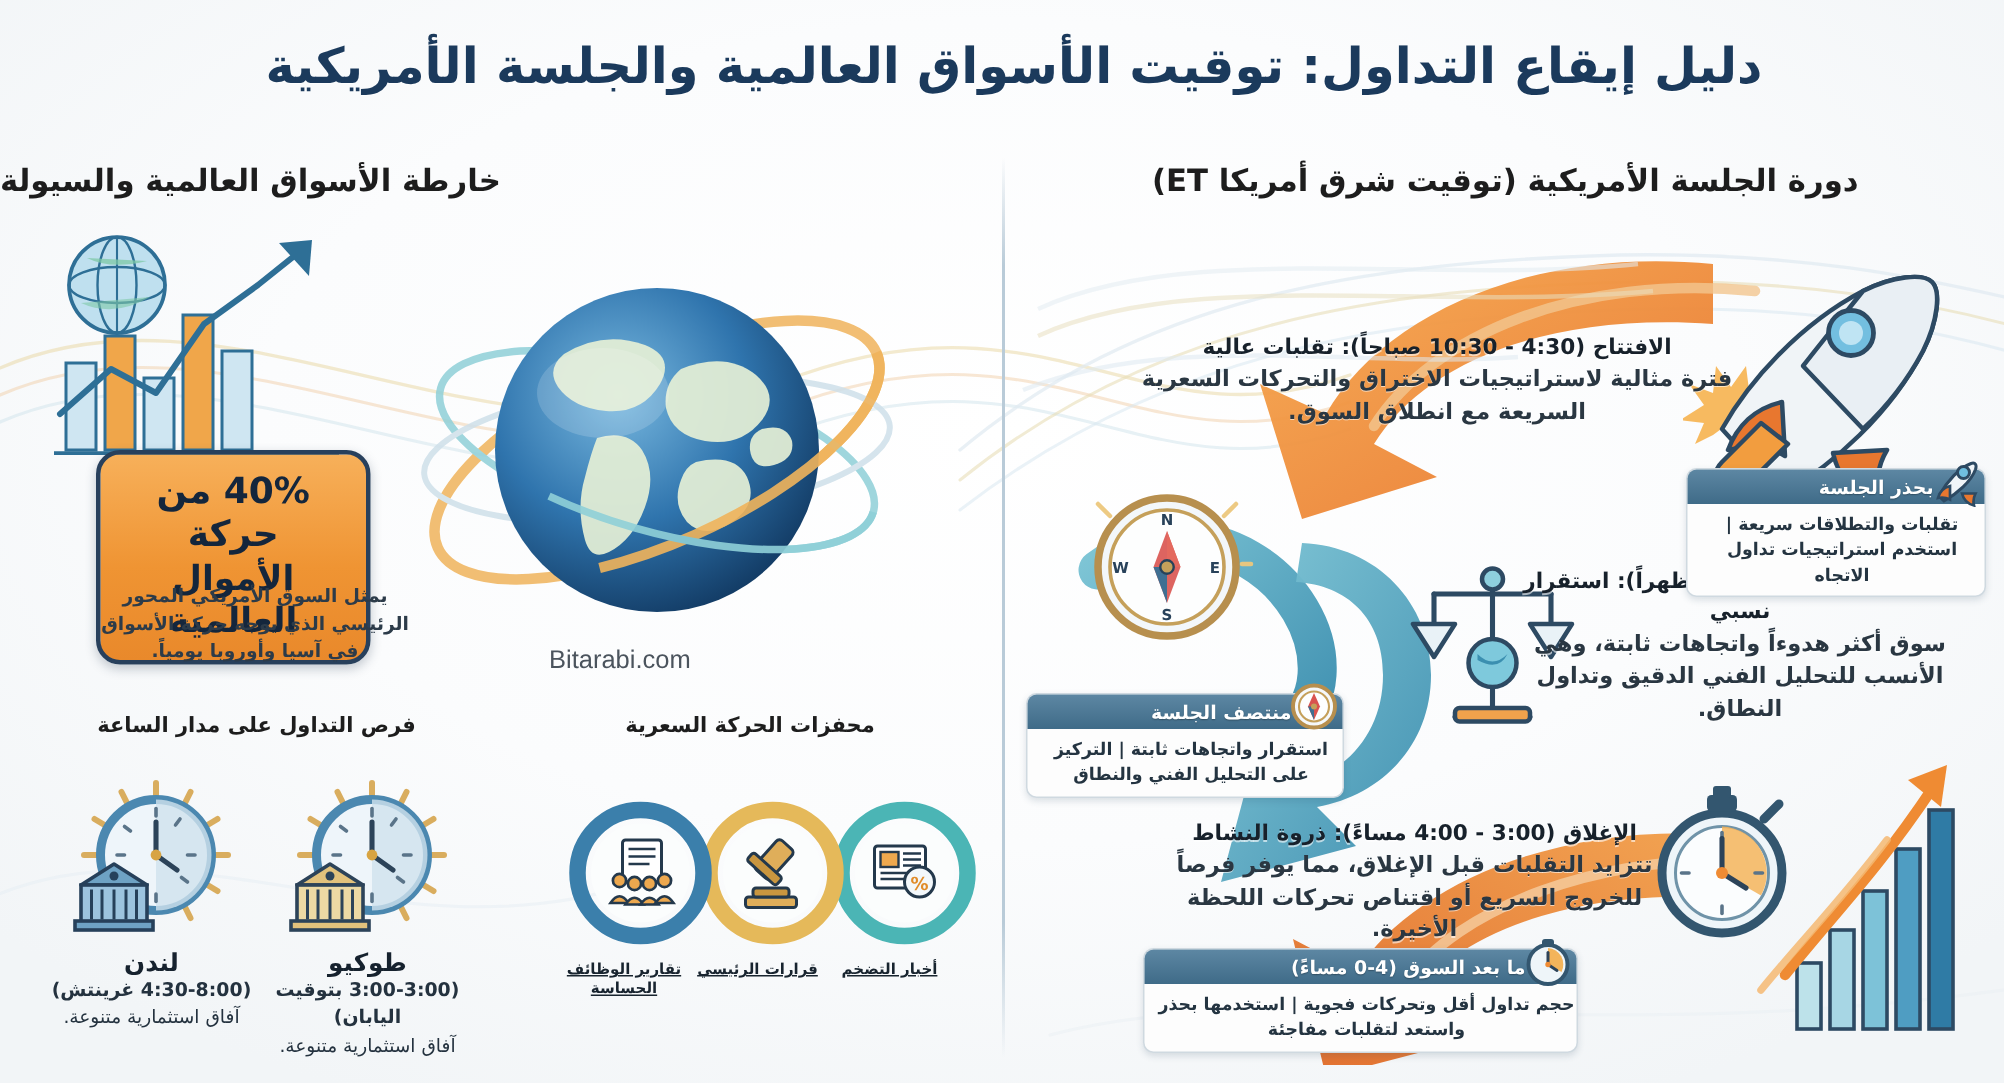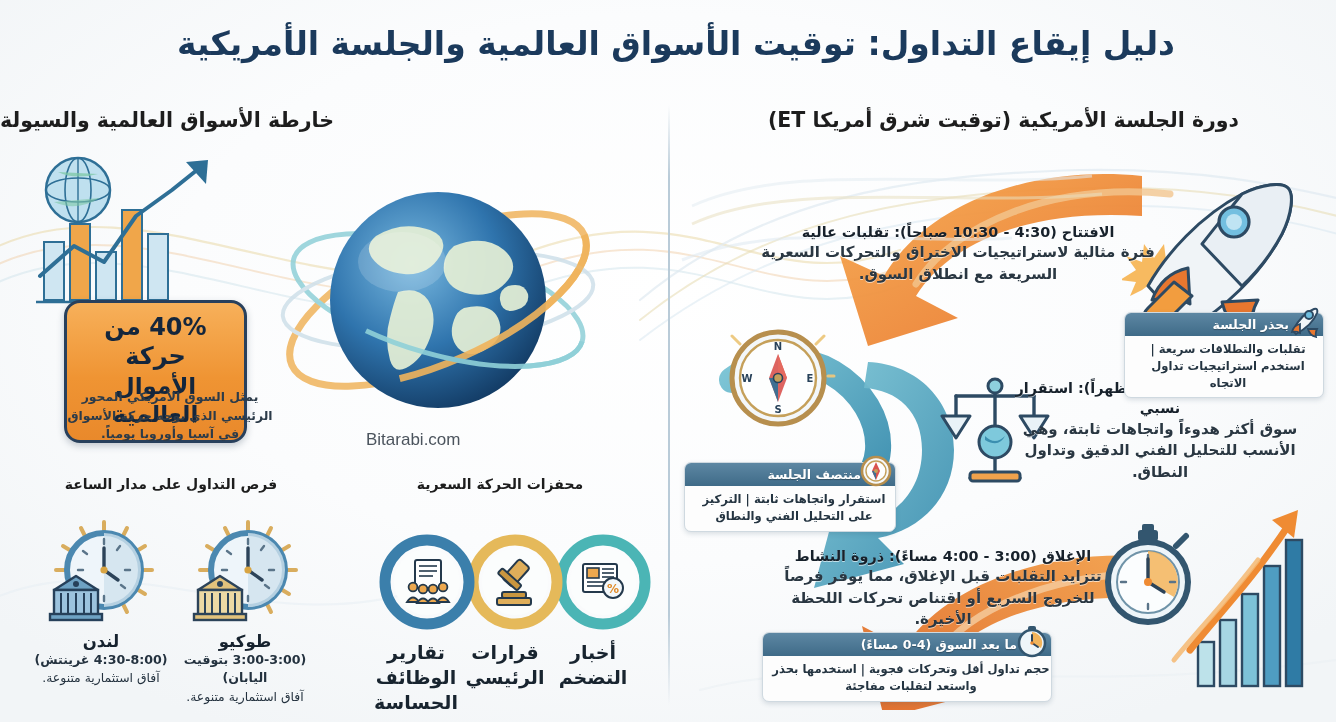--- a/index.html
+++ b/index.html
@@ -122,21 +122,21 @@
 
   
   .city { position: absolute; text-align: center; width: 150px; }
   .city .nm { font-size: 16.5px; font-weight: bold; color: #16222e; display:block; }
   .city .tm { font-size: 12.6px; font-weight: bold; color: #24323f; display:block; line-height:1.45; }
   .city .ds { font-size: 12.4px; font-weight: normal; color: #24323f; display:block; line-height:1.45;}
 
   
   .driver { position: absolute; text-align: center; width: 96px; }
   .driver .lb {
-    font-size: 19px; font-weight: bold; color: #18242f; line-height: 1.32; display:block;
+    font-size: 10px; font-weight: bold; color: #18242f; line-height: 1.32; display:block;text-decoration:underline;
   }
 
   svg { display: block; }
 </style>
 </head>
 <body>
 
 <div id="root">
 
   <svg class="waves" width="1336" height="722" viewBox="0 0 1336 722">

